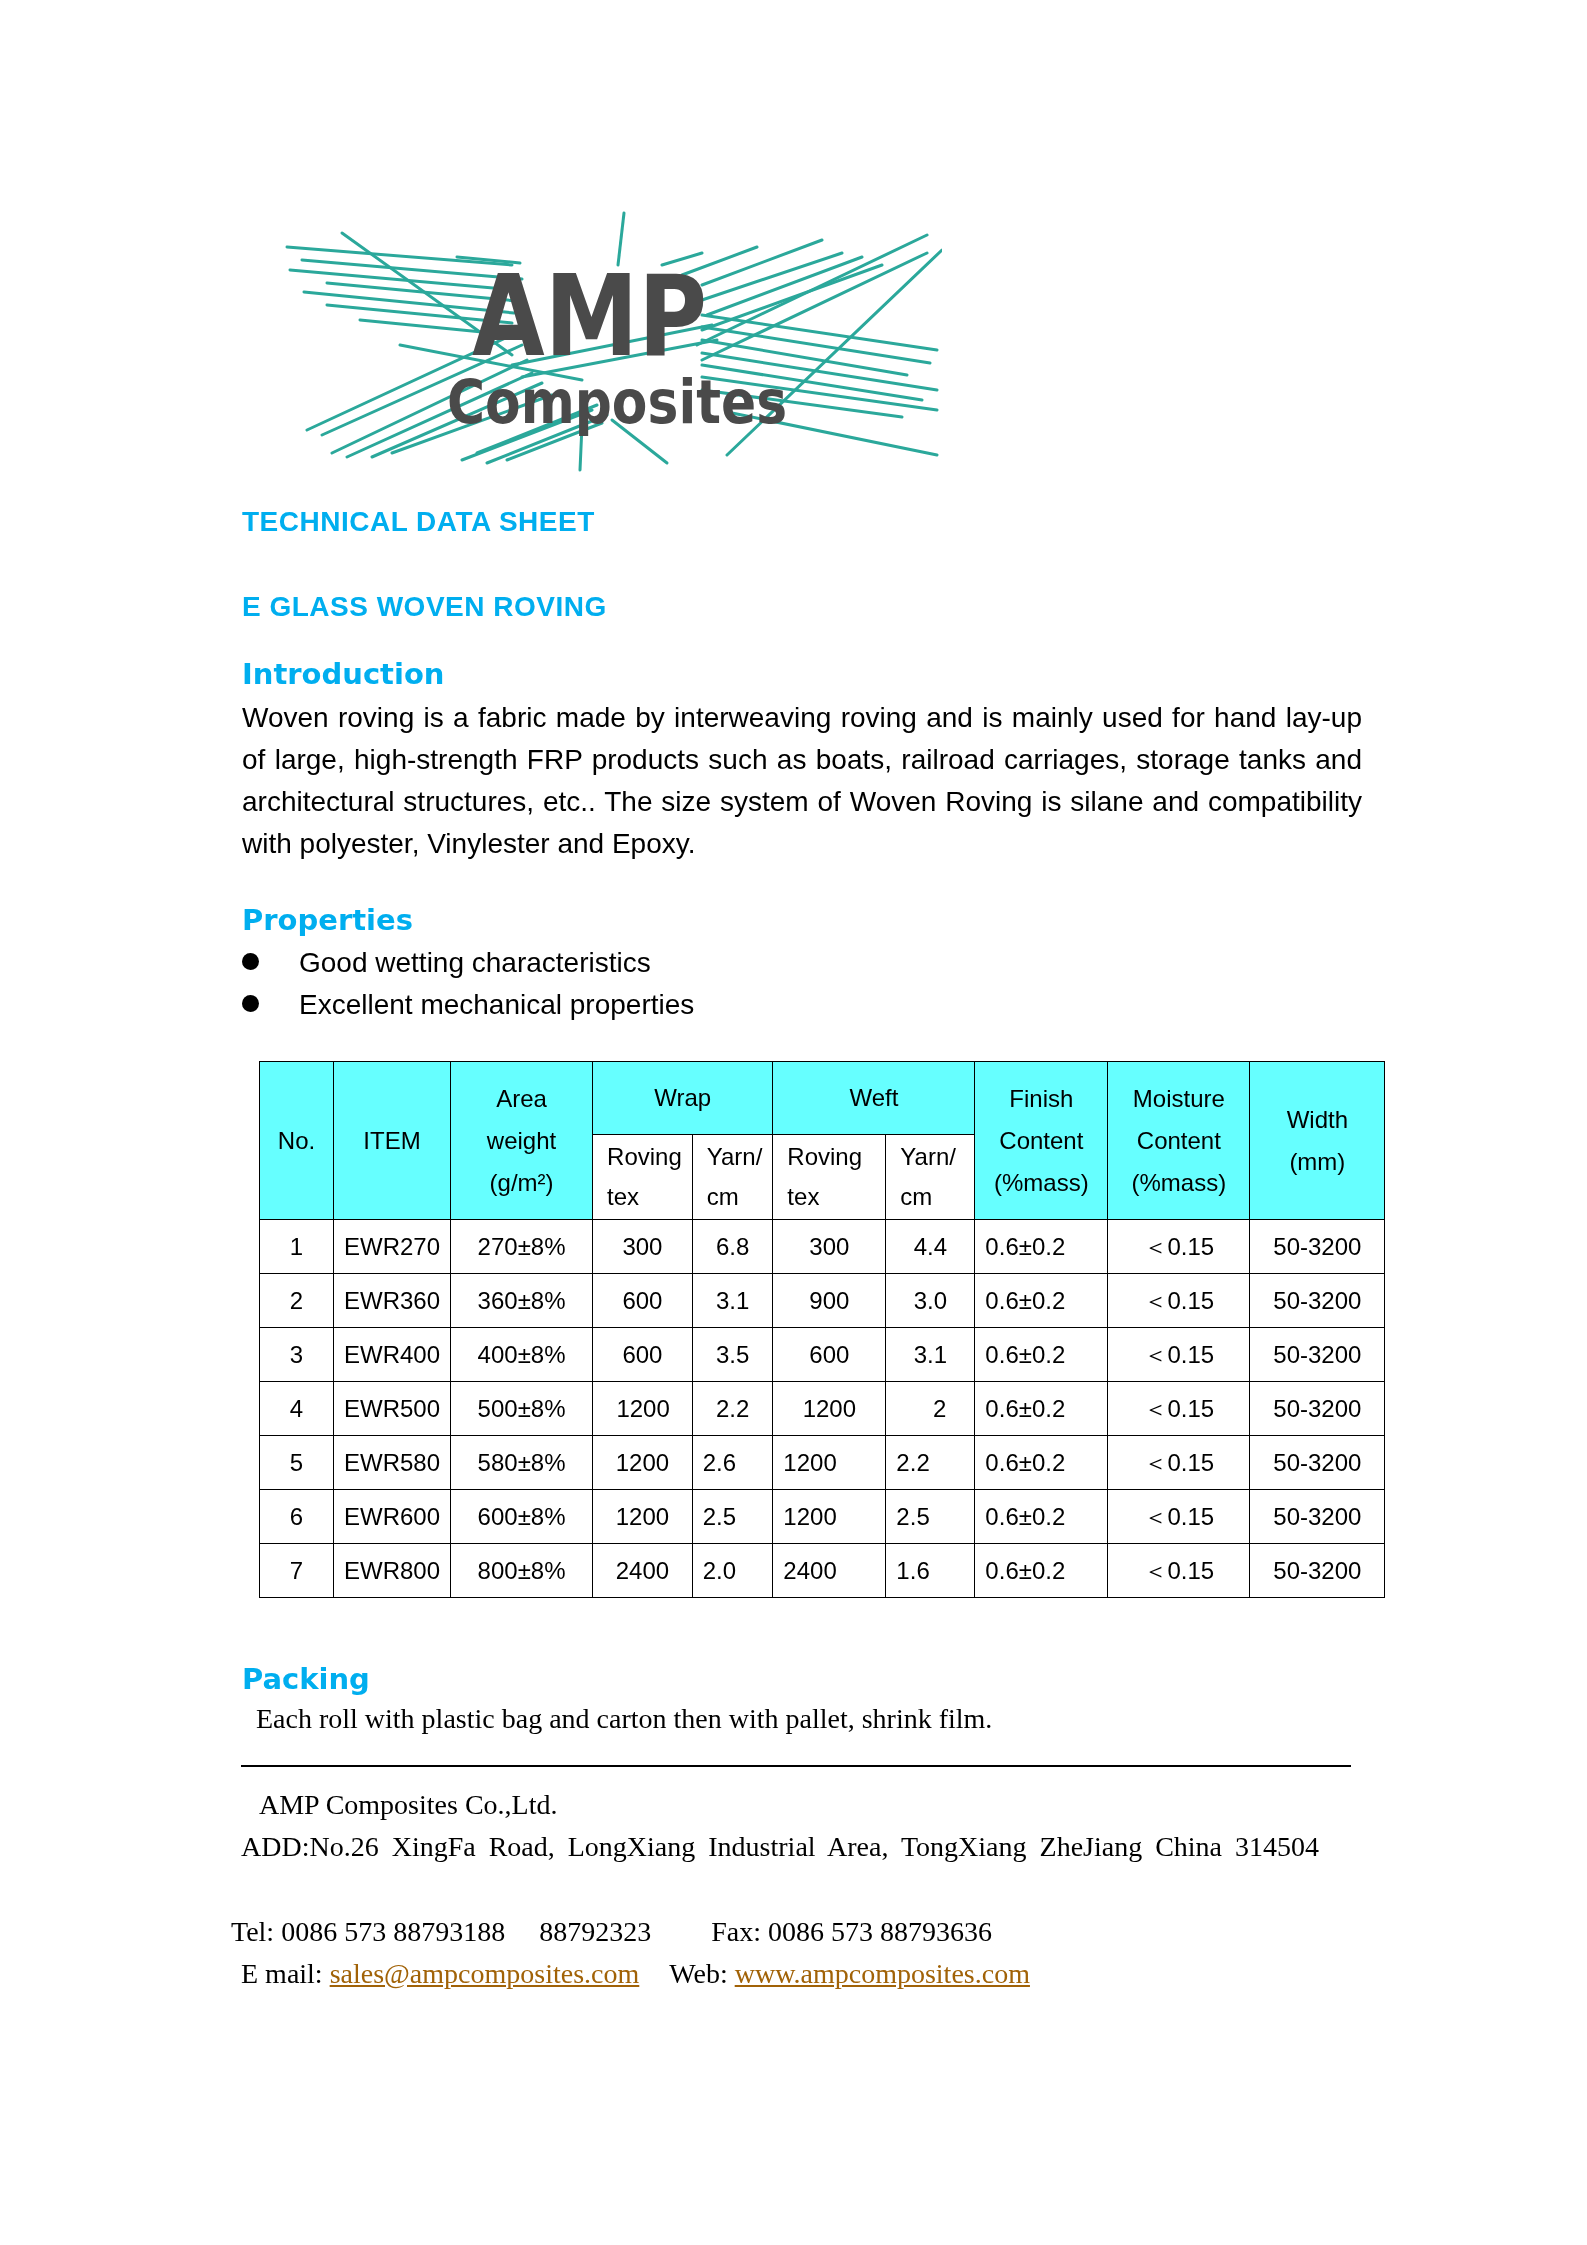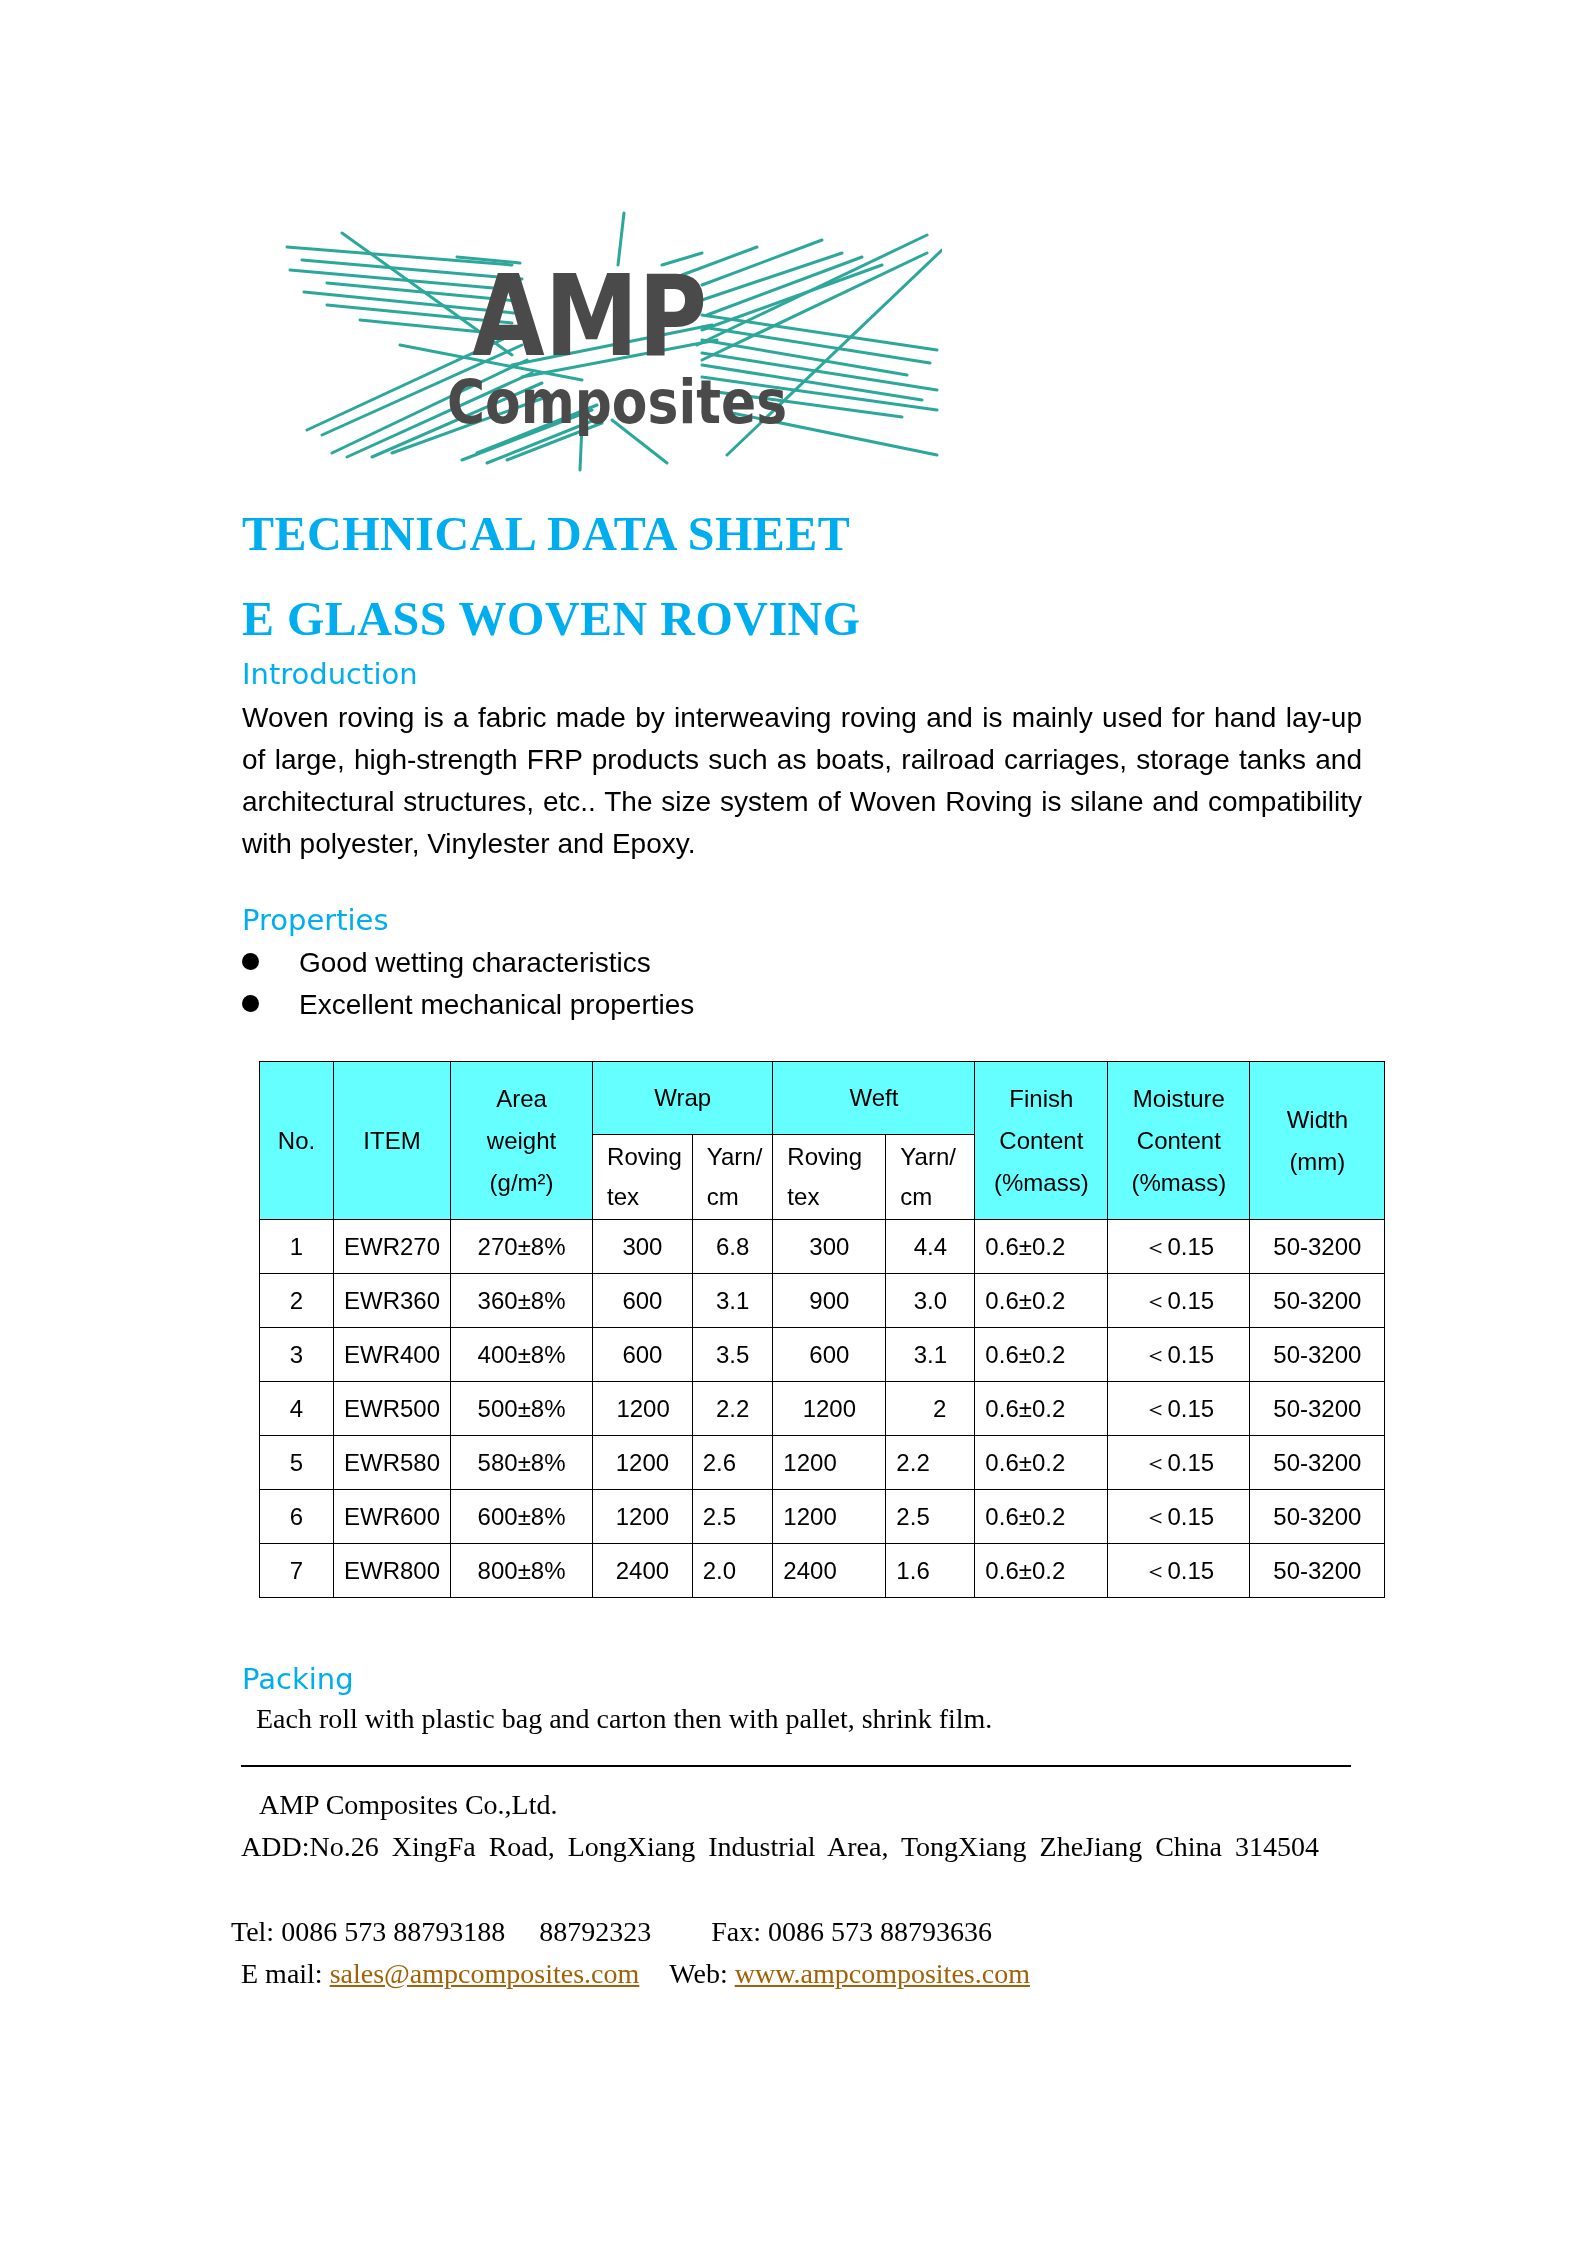--- a/index.html
+++ b/index.html
@@ -1,22 +1,22 @@
 <!DOCTYPE html>
 <html><head>
 <meta charset="utf-8">
 <style>
   html, body { margin: 0; padding: 0; background: #ffffff; }
   body { width: 1587px; height: 2245px; position: relative; overflow: hidden;
          font-family: "DejaVu Sans", sans-serif; color: #000; }
   .abs { position: absolute; }
   .logo { left: 262px; top: 205px; width: 680px; height: 270px; }
-  .h-title { color: #00AEEF; font-family: Liberation Serif, serif; font-weight: bold;
-             font-size: 48px; letter-spacing: 0.5px; white-space: nowrap; }
-  .h-sec { color: #00AEEF; font-family: "DejaVu Sans", sans-serif; font-weight: normal;
+  .h-title { color: #00AEEF; font-family: Liberation Sans, sans-serif; font-weight: bold;
+             font-size: 28px; letter-spacing: 0.5px; white-space: nowrap; }
+  .h-sec { color: #00AEEF; font-family: "DejaVu Sans", sans-serif; font-weight: bold;
            font-size: 29px; white-space: nowrap; }
   .body-text { font-family: "Liberation Sans", sans-serif; font-size: 28px; line-height: 42px; }
   .intro { left: 242px; top: 697px; width: 1120px; text-align: justify; text-align-last: left; }
   .bullet-row { left: 242px; font-family: "Liberation Sans", sans-serif; font-size: 28px;
                 line-height: 42px; white-space: nowrap; }
   .bullet-dot { display: inline-block; width: 17px; height: 17px; border-radius: 50%;
                 background: #000; margin-right: 40px; vertical-align: middle; position: relative; top: -3px; }
 
   table.spec { position: absolute; left: 259px; top: 1061px; border-collapse: collapse;
                font-family: "Liberation Sans", sans-serif; font-size: 24px; table-layout: fixed; }

